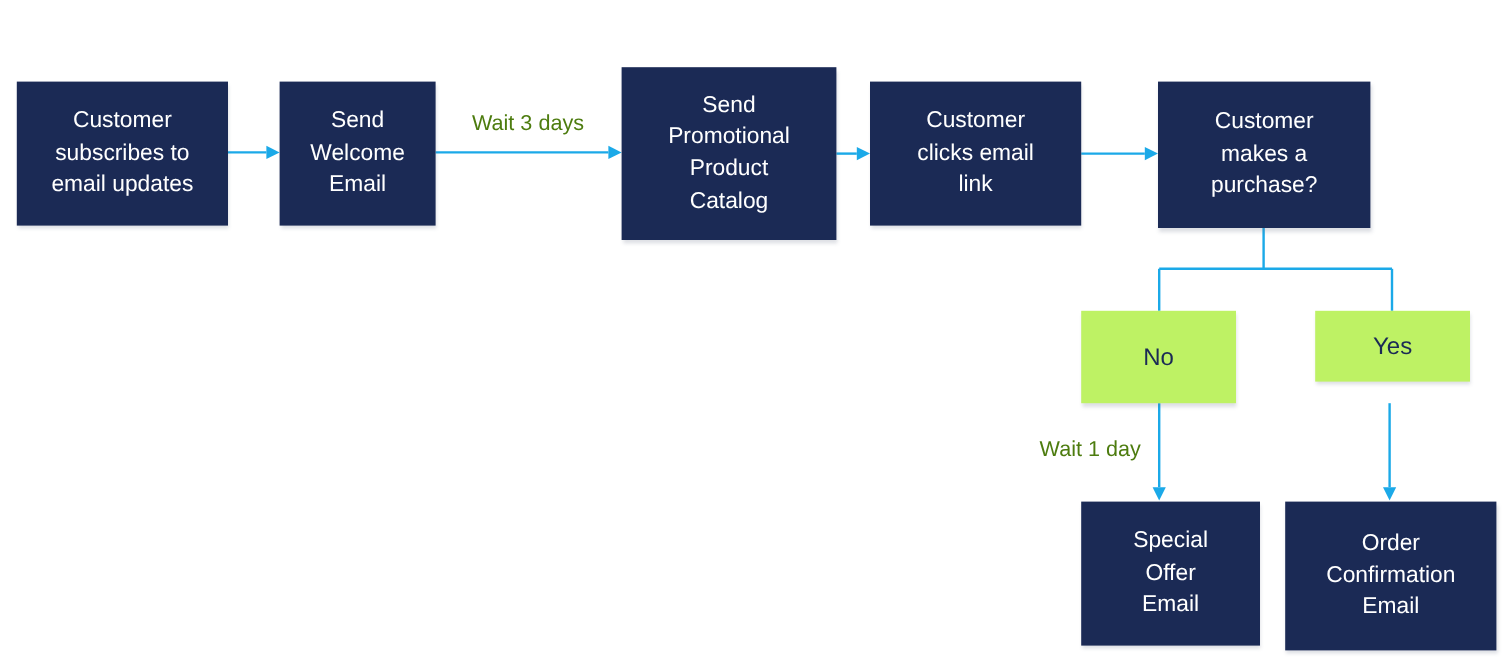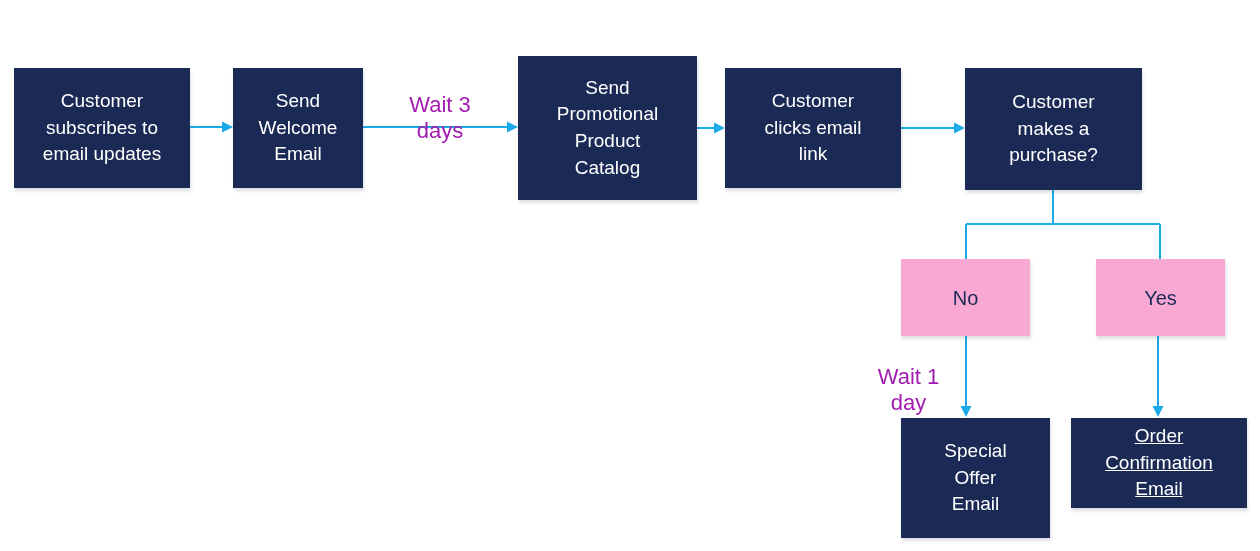--- a/index.html
+++ b/index.html
@@ -14,36 +14,36 @@
   .node {
     position:absolute; display:flex; align-items:center; justify-content:center;
     text-align:center; white-space:pre-line;
   }
   .process {
     background:#1b2a55; color:#ffffff;
     font-size:19px; line-height:1.4;
     box-shadow:1px 3px 3px rgba(100,110,130,0.22);
   }
   .branch {
-    background:#f9a8d4; color:#1b2a55;
+    background:#bef264; color:#1b2a55;
     font-size:20px; line-height:1.3;
     box-shadow:1px 3px 3px rgba(100,110,130,0.22);
   }
-  .edge-label { position:absolute; color:#a21caf; font-size:22px; }
+  .edge-label { position:absolute; color:#4d7c0f; font-size:18px; }
 
   
   .n-subscribe    { left:14px;   top:68px;  width:176px; height:120px; }
   .n-welcome      { left:233px;  top:68px;  width:130px; height:120px; }
   .n-catalog      { left:518px;  top:56px;  width:179px; height:144px; }
   .n-clicks       { left:725px;  top:68px;  width:176px; height:120px; }
   .n-purchase     { left:965px;  top:68px;  width:177px; height:122px; }
   .n-no           { left:901px;  top:259px; width:129px; height:77px; }
-  .n-yes          { left:1096px; top:259px; width:129px; height:77px; }
+  .n-yes          { left:1096px; top:259px; width:129px; height:59px; }
   .n-offer        { left:901px;  top:418px; width:149px; height:120px; }
-  .n-confirmation { left:1071px; top:418px; width:176px; height:90px;text-decoration:underline; }
+  .n-confirmation { left:1071px; top:418px; width:176px; height:124px; }
 
   
   .l-wait3 { left:388px; top:92px;  width:104px; text-align:center; }
   .l-wait1 { left:862px; top:364px; width:93px;  text-align:center; }
 </style>
 </head>
 <body>
 
 <div class="canvas">
 

